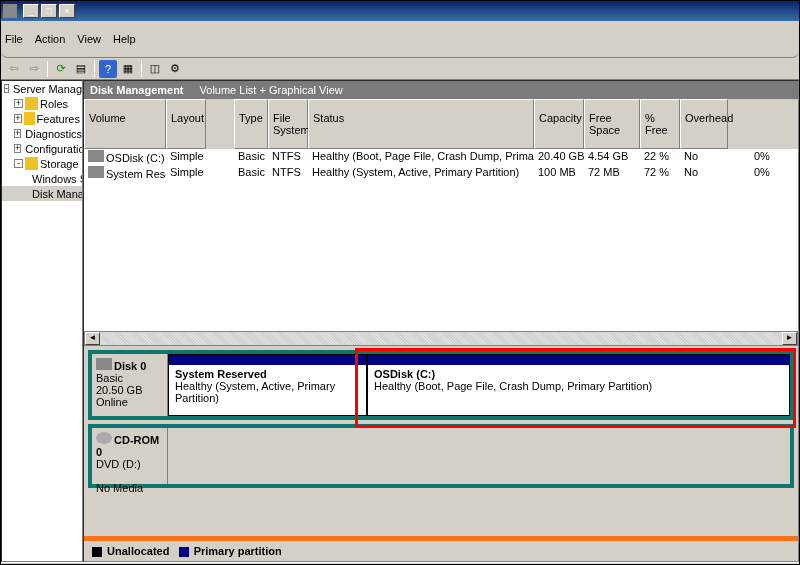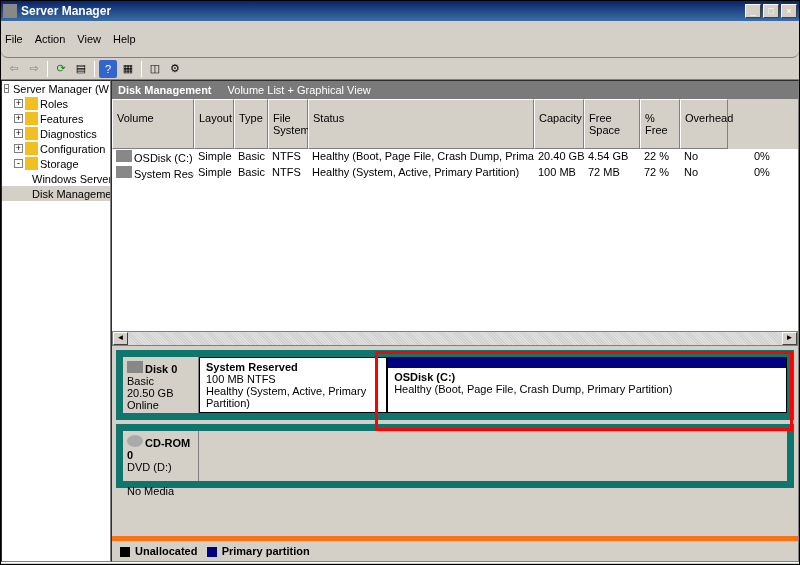--- a/index.html
+++ b/index.html
@@ -21,47 +21,46 @@
 .tree-item .icon { width: 13px; height: 13px; background: #f0c020; }
 .tree-item.sel { background: #d4d0c8; }
 .content { flex: 1; display: flex; flex-direction: column; border: 1px inset #808080; background: #d4d0c8; }
 .dm-header { background: #7a7a7a; color: #fff; padding: 3px 6px; display: flex; align-items: center; gap: 16px; }
 .dm-header .title { font-weight: bold; }
 .vol-table { background: #fff; }
 .vol-head { display: flex; background: #d4d0c8; }
 .vol-head div { border: 1px solid #fff; border-right-color: #808080; border-bottom-color: #808080; padding: 12px 4px; }
 .vol-row { display: flex; padding: 0 0; }
 .vol-row div { padding: 1px 4px; white-space: nowrap; overflow: hidden; }
-.c-vol { width: 82px; } .c-lay { width: 40px; } .c-typ { width: 34px; } .c-fs { width: 40px; } .c-stat { width: 226px; } .c-cap { width: 50px; } .c-free { width: 56px; } .c-pct { width: 40px; } .c-ft { width: 70px; } .c-ov { width: 48px; }
+.c-vol { width: 82px; } .c-lay { width: 40px; } .c-typ { width: 34px; margin-left: 28px; } .c-fs { width: 40px; } .c-stat { width: 226px; } .c-cap { width: 50px; } .c-free { width: 56px; } .c-pct { width: 40px; } .c-ft { width: 70px; } .c-ov { width: 48px; }
 .vol-fill { flex: 1; background: #fff; }
 .hscroll { height: 15px; background: #d4d0c8; border: 1px solid #808080; display: flex; }
 .hscroll .arr { width: 15px; background: #d4d0c8; border: 1px solid #fff; border-right-color: #404040; border-bottom-color: #404040; font-size: 8px; text-align: center; }
 .hscroll .track { flex: 1; background: repeating-linear-gradient(45deg,#e0e0e0,#e0e0e0 1px,#d0d0d0 1px,#d0d0d0 2px); }
 .disk-pane { background: #d4d0c8; }
-.disk-row { display: flex; margin: 4px; border: 7px solid #0f766e; background: #fff; height: 70px; }
+.disk-row { display: flex; margin: 4px; border: 4px solid #0f766e; background: #fff; height: 70px; }
 .disk-label { width: 76px; padding: 4px; border-right: 1px solid #808080; background:#d4d0c8; }
 .disk-label .dname { font-weight: bold; }
 .disk-icon { width: 16px; height:12px; background:#888; display:inline-block; margin-right:2px;}
 .parts { flex: 1; display: flex; position: relative; }
 .part { border: 1px solid #000; display: flex; flex-direction: column; }
 .part-bar { height: 10px; background: #000080; }
 .part-body { padding: 3px 6px; flex: 1; }
 .part-body .pname { font-weight: bold; }
 .highlight { position: absolute; border: 3px solid red; pointer-events: none; }
 .legend { padding: 4px 8px; border-top: 5px solid #f97316; background: #d4d0c8; }
 .leg-sw { display: inline-block; width: 10px; height: 10px; vertical-align: middle; margin-right: 2px; }
 .statusbar { height: 18px; border-top: 1px solid #fff; background: #d4d0c8; display: flex; }
 .statusbar div { border: 1px inset #808080; flex: 1; margin: 1px; }
 </style>
 </head>
 <body>
 
 <div class="titlebar">
   <span class="titlebar-icon"></span>
-  <span class="titlebar-text">Server Manager</span>
   <span class="winbtn">_</span>
   <span class="winbtn">□</span>
   <span class="winbtn">×</span>
 </div>
 
 <div class="menubar">
   <span>File</span>
   <span>Action</span>
   <span>View</span>
   <span>Help</span>
@@ -179,21 +178,20 @@
           <span class="disk-icon"></span><span class="dname">Disk 0</span><br>
           <span>Basic</span><br>
           <span>20.50 GB</span><br>
           <span>Online</span>
         </div>
         <div class="parts">
           <div class="part" style="width:32%">
             <div class="part-bar"></div>
             <div class="part-body">
               <div class="pname">System Reserved</div>
-              <div>100 MB NTFS</div>
               <div>Healthy (System, Active, Primary Partition)</div>
             </div>
           </div>
           <div class="part" style="width:68%">
             <div class="part-bar"></div>
             <div class="part-body">
               <div class="pname">OSDisk  (C:)</div>
               <div>Healthy (Boot, Page File, Crash Dump, Primary Partition)</div>
             </div>
           </div>

